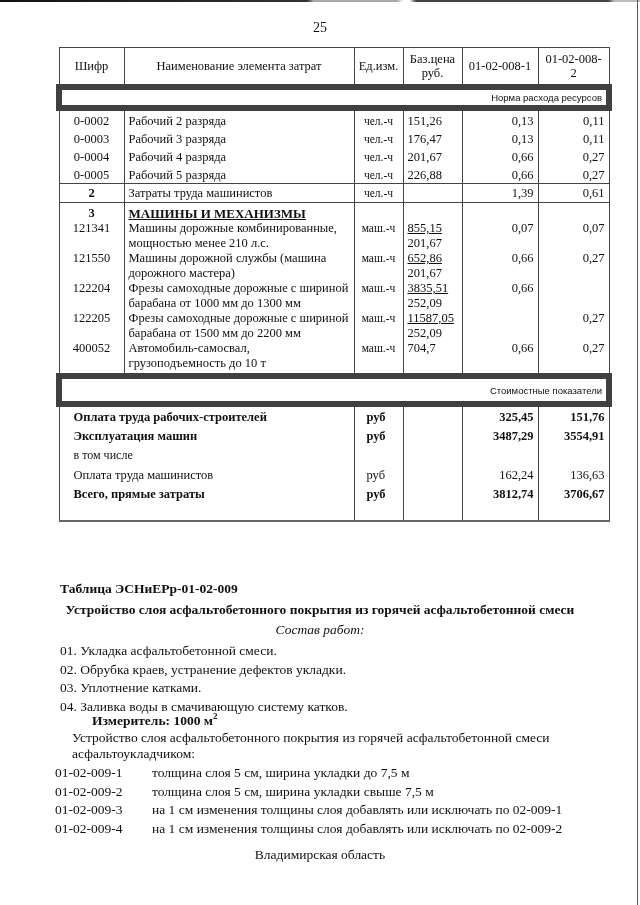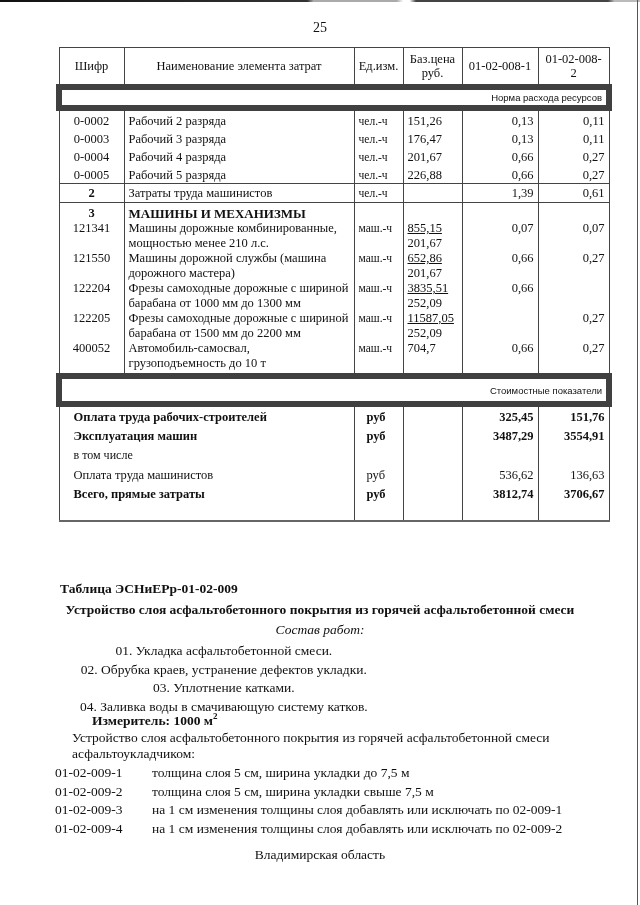--- a/index.html
+++ b/index.html
@@ -14,43 +14,43 @@
     .page-number { position: absolute; left: 0; width: 640px; top: 20px; text-align: center; font-size: 14px; }
 
     table.norms {
       position: absolute; left: 56px; top: 47px; width: 545px;
       border-collapse: collapse; font-size: 12.5px; table-layout: fixed;
     }
     table.norms td, table.norms th { padding: 0 4px; line-height: 15px; vertical-align: top; }
     table.norms th { font-weight: normal; text-align: center; vertical-align: middle; height: 36px; border: 1px solid #444; line-height: 14px; }
     .c-code { width: 56px; text-align: center; }
     .c-name { width: 221px; text-align: left; }
-    .c-unit { width: 40px; text-align: left; }
+    .c-unit { width: 40px; text-align: center; }
     .c-price { width: 50px; }
     .c-v1 { width: 67px; text-align: right; }
     .c-v2 { width: 62px; text-align: right; }
     .vb td { border-left: 1px solid #444; border-right: 1px solid #444; }
     .vb td.c-unit { font-size: 11.5px; }
     .section-row td { border: 6px solid #404040; font-family: "Liberation Sans", "DejaVu Sans", sans-serif; font-size: 9.5px; text-align: right; padding: 3px 4px 2px; }
     .line-top td { border-top: 1px solid #444; }
     .line-bottom td { border-bottom: 1px solid #444; }
     .bold { font-weight: bold; }
-    .upper { font-weight: bold; font-size: 13px; }
+    .upper { font-weight: bold; font-size: 13px; text-decoration: underline; }
     .u { text-decoration: underline; }
     .cost td.merged { border-left: 1px solid #444; border-right: 1px solid #444; padding-left: 14px; }
     .cost td { border-left: 1px solid #444; border-right: 1px solid #444; }
     .cost td.c-unit { text-align: left; padding-left: 12px; }
     .spacer td { height: 18px; border-left: 1px solid #444; border-right: 1px solid #444; border-bottom: 2px solid #666; }
     .sub-caption { font-size: 12px; }
 
     .doc { position: absolute; left: 0; top: 0; width: 640px; font-size: 13.5px; }
     .t-title { position: absolute; left: 60px; top: 581px; font-weight: bold; }
     .t-heading { position: absolute; left: 0; width: 640px; top: 602px; text-align: center; font-weight: bold; }
     .t-compos { position: absolute; left: 0; width: 640px; top: 622px; text-align: center; font-style: italic; }
-    .work-list { position: absolute; left: 80px; top: 643px; text-align: center; }
+    .work-list { position: absolute; left: 60px; top: 643px; }
     .work-list div { height: 18.5px; }
     .meter { position: absolute; left: 64px; top: 711px; font-weight: bold; margin-left: 28px; }
     .meter sup { font-size: 9px; }
     .desc { position: absolute; left: 72px; top: 730px; width: 500px; line-height: 16px; }
     .codes { position: absolute; left: 55px; top: 765px; }
     .codes .crow { height: 18.5px; display: flex; }
     .codes .ccode { width: 97px; }
     .region { position: absolute; left: 0; width: 640px; top: 847px; text-align: center; }
   </style>
 </head>
@@ -203,21 +203,21 @@
       <td colspan="2" class="merged sub-caption" style="padding-top:2px;padding-bottom:3px">в том числе</td>
       <td class="c-unit"></td>
       <td class="c-price"></td>
       <td class="c-v1"></td>
       <td class="c-v2"></td>
     </tr>
     <tr class="cost">
       <td colspan="2" class="merged" style="padding-top:2px;padding-bottom:2px">Оплата труда машинистов</td>
       <td class="c-unit" style="padding-top:2px">руб</td>
       <td class="c-price"></td>
-      <td class="c-v1" style="padding-top:2px">536,62</td>
+      <td class="c-v1" style="padding-top:2px">162,24</td>
       <td class="c-v2" style="padding-top:2px">136,63</td>
     </tr>
     <tr class="cost bold">
       <td colspan="2" class="merged" style="padding-top:2px">Всего, прямые затраты</td>
       <td class="c-unit" style="padding-top:2px">руб</td>
       <td class="c-price"></td>
       <td class="c-v1" style="padding-top:2px">3812,74</td>
       <td class="c-v2" style="padding-top:2px">3706,67</td>
     </tr>
     <tr class="spacer">

